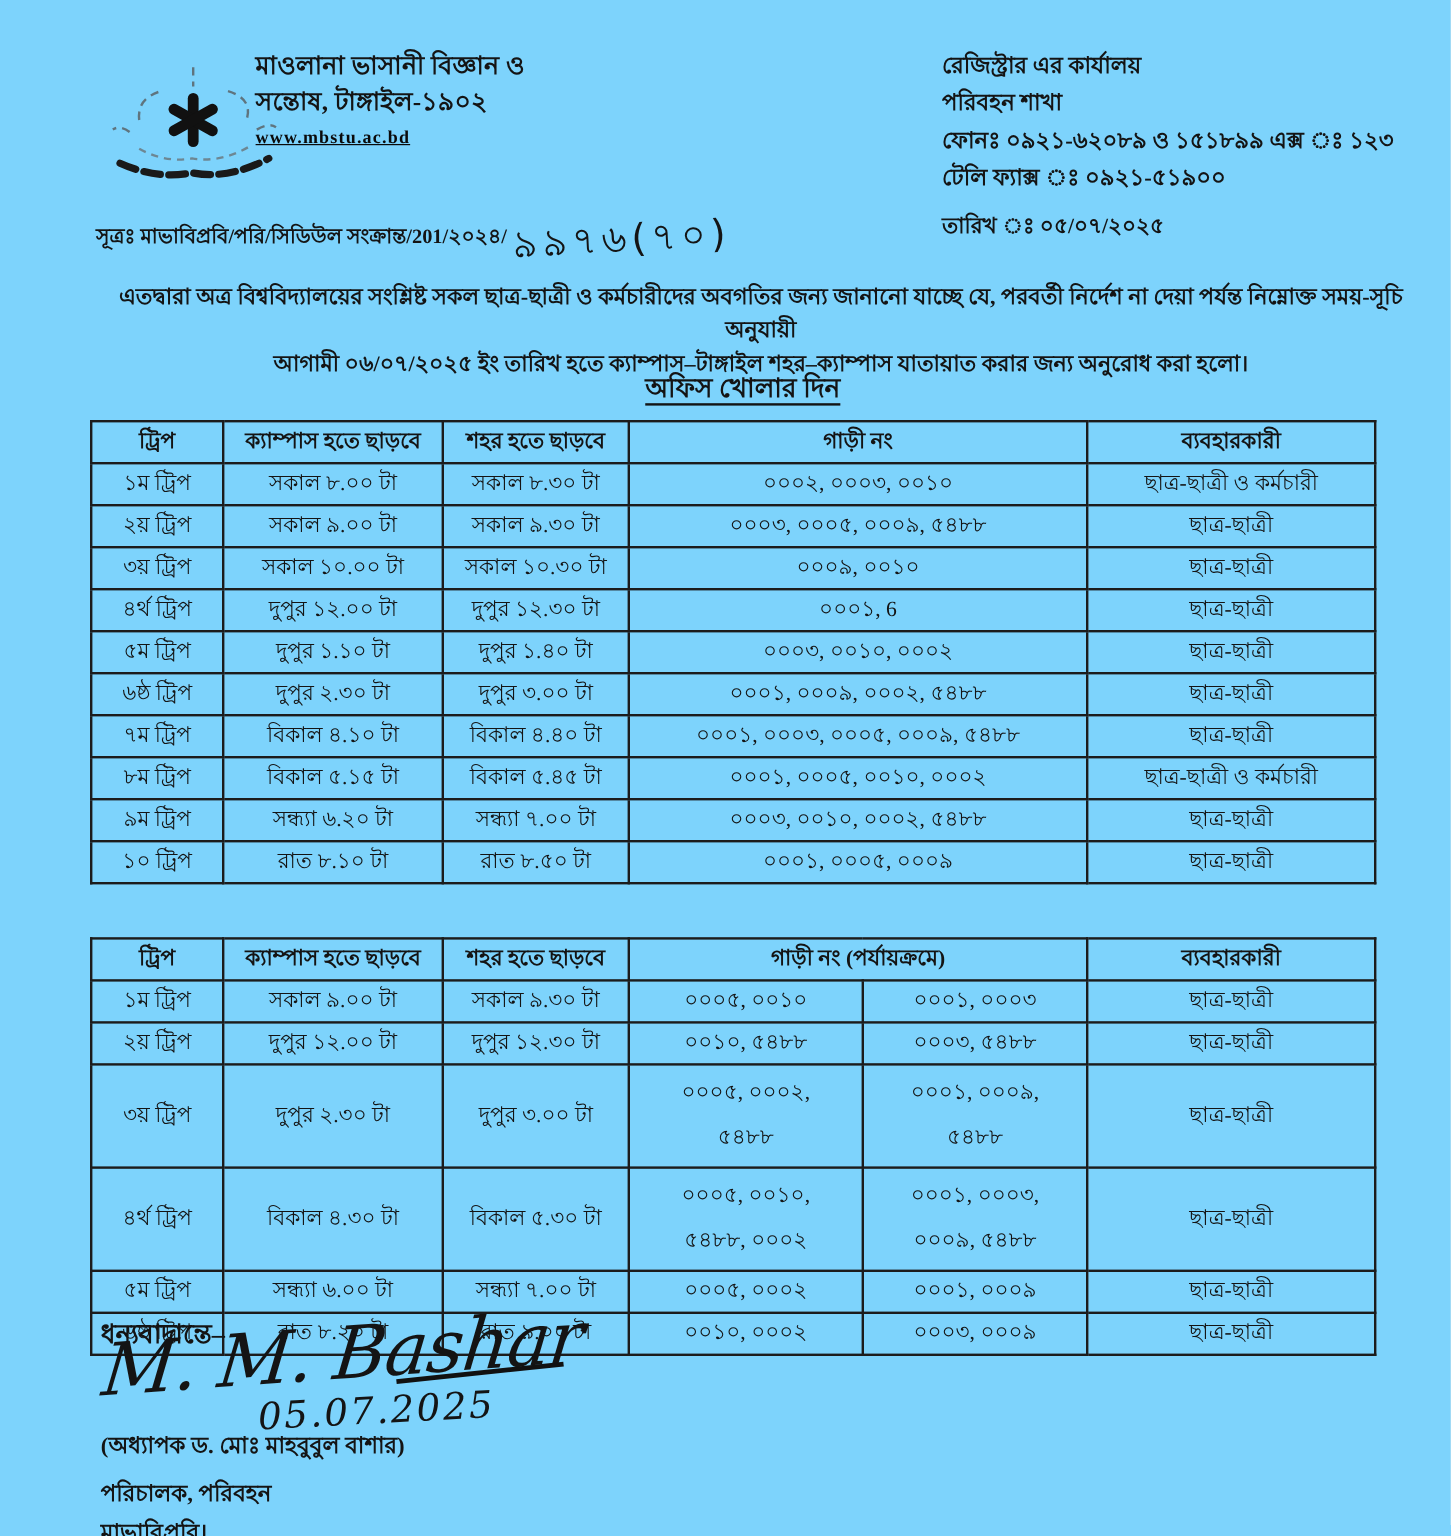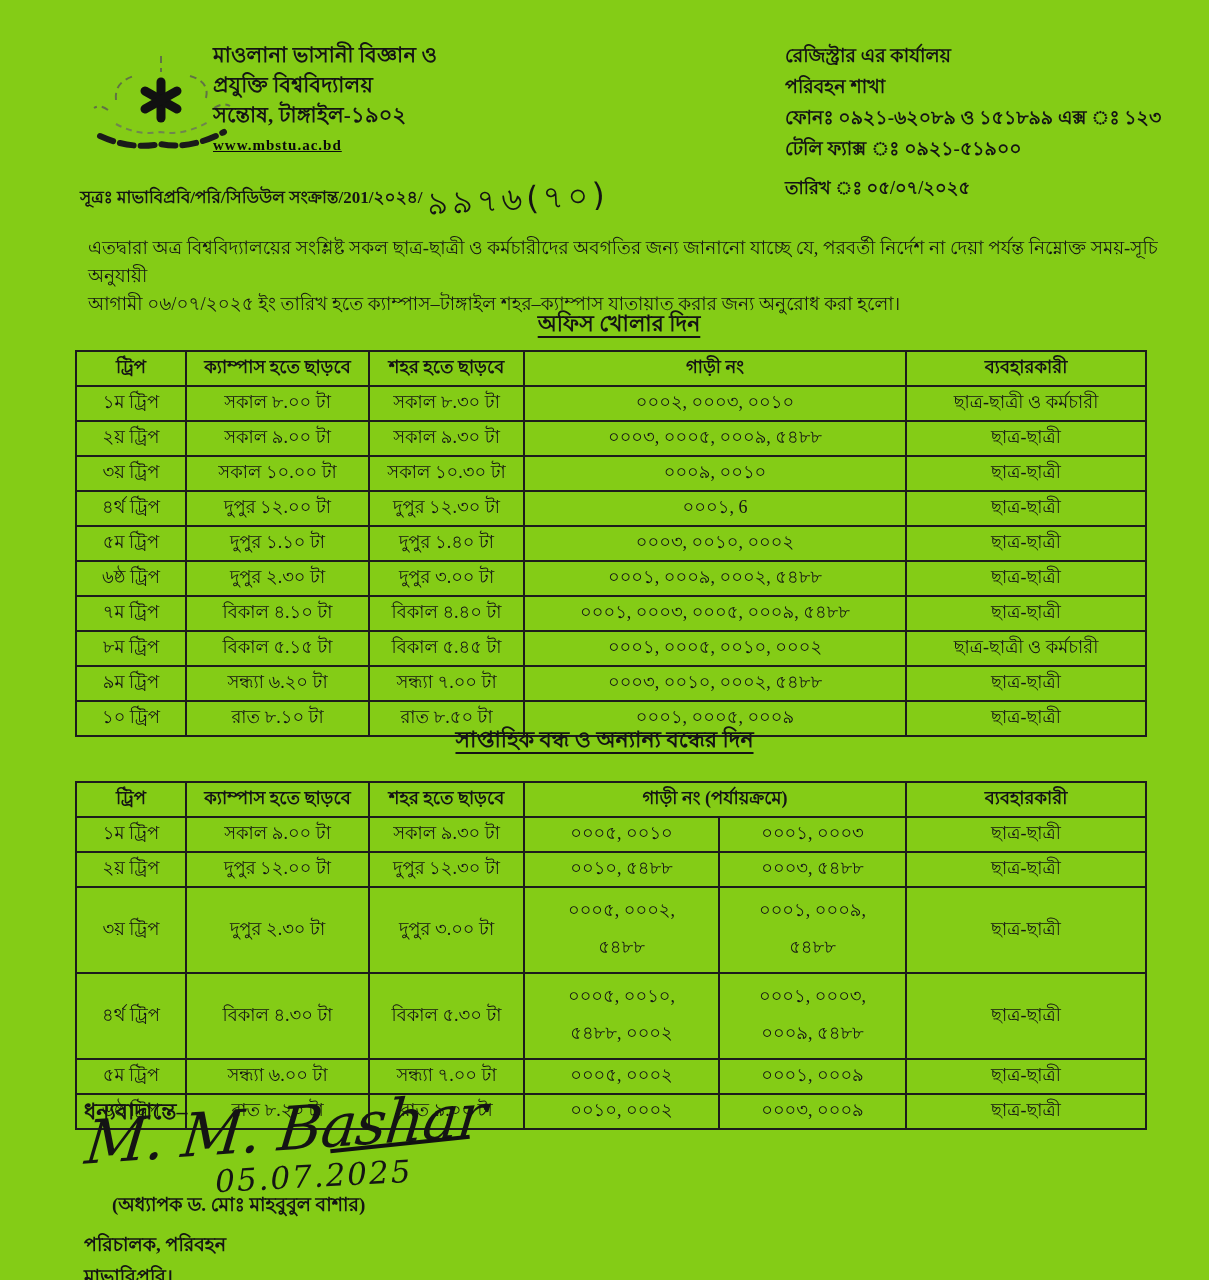--- a/index.html
+++ b/index.html
@@ -1,21 +1,21 @@
 <!DOCTYPE html>
 <html><head>
 <meta charset="utf-8">
 <style>
   * { margin:0; padding:0; box-sizing:border-box; }
   html,body { background:#e8e8e8; }
   .page {
     position:relative;
     width:1209px; height:1280px;
     margin:0 auto;
-    background:#84cc16;
+    background:#7dd3fc;
     font-family:"Liberation Serif","DejaVu Serif",serif;
     color:#141414;
     overflow:hidden;
   }
   
   .logo { position:absolute; left:86px; top:52px; width:150px; height:112px; }
   .univ-left {
     position:absolute; left:213px; top:40px;
     font-size:21px; font-weight:700; line-height:30px; letter-spacing:.2px;
   }
@@ -28,21 +28,21 @@
     font-size:19px; font-weight:700; line-height:31px;
   }
   .date-line { position:absolute; left:785px; top:174px; font-size:18px; font-weight:700; }
   .ref-line { position:absolute; left:80px; top:172px; font-size:17px; font-weight:700; white-space:nowrap; }
   .handwritten-no {
     display:inline-block; font-family:"DejaVu Sans",sans-serif; font-weight:400;
     font-size:32px; letter-spacing:4px; transform:rotate(-3deg) translateY(2px);
     vertical-align:middle;
   }
   .notice-label { position:absolute; left:0; top:202px; width:1209px; text-align:center; font-size:20px; font-weight:700; }
-  .para { position:absolute; left:88px; top:234px; width:1112px; font-size:18.5px; line-height:28px; font-weight:400; }
+  .para { position:absolute; left:78px; top:234px; width:1112px; font-size:18.5px; line-height:28px; font-weight:700;text-align:center; }
   
   .tbl-title {
     position:absolute; left:0; width:1209px; text-align:center;
     font-size:22px; font-weight:800; text-decoration:underline; text-underline-offset:5px;
   }
   .t1-title { top:306px;padding-left:29px; }
   .t2-title { top:722px; }
   table { position:absolute; left:75px; border-collapse:collapse; table-layout:fixed; width:1070px; }
   .t1 { top:350px; }
   .t2 { top:781px; }
@@ -60,21 +60,21 @@
     transform:rotate(-4deg) skewX(-10deg); transform-origin:left bottom;
     white-space:nowrap;
   }
   .sig-swoosh { position:absolute; left:330px; top:1142px; width:140px; border-top:4px solid #111; transform:rotate(-6deg); }
   .sig-date {
     position:absolute; left:215px; top:1158px;
     font-family:"DejaVu Serif",serif; font-style:italic;
     font-size:31px; letter-spacing:2px; transform:rotate(-3deg);
     white-space:nowrap;
   }
-  .sig-name { position:absolute; left:84px; top:1190px; font-size:19px; font-weight:700;margin-left:28px; }
+  .sig-name { position:absolute; left:84px; top:1190px; font-size:19px; font-weight:700; }
   .sig-role { position:absolute; left:84px; top:1230px; font-size:19px; font-weight:700; }
   .sig-univ { position:absolute; left:84px; top:1262px; font-size:19px; font-weight:700; }
 </style>
 </head>
 <body>
 
 <div class="page">
 
   <svg class="logo" viewBox="0 0 150 112" aria-hidden="true">
     <g stroke="#555" stroke-width="2" stroke-dasharray="7 5" fill="none" opacity="0.75">
@@ -92,21 +92,20 @@
     <g stroke="#1a1a1a" stroke-width="6" fill="none" stroke-linecap="round" stroke-dasharray="14 7">
       <path d="M14 84 Q45 98 74 92 Q104 98 138 80"></path>
     </g>
     <g stroke="#666" stroke-width="2" fill="none" stroke-dasharray="6 5" opacity="0.7">
       <path d="M30 72 Q52 84 74 80 Q98 84 122 70"></path>
     </g>
   </svg>
 
   <div class="univ-left">
     <div>মাওলানা ভাসানী বিজ্ঞান ও</div>
-    <div>প্রযুক্তি বিশ্ববিদ্যালয়</div>
     <div>সন্তোষ, টাঙ্গাইল-১৯০২</div>
     <div class="website">www.mbstu.ac.bd</div>
   </div>
 
   <div class="univ-right">
     <div>রেজিস্ট্রার এর কার্যালয়</div>
     <div>পরিবহন শাখা</div>
     <div>ফোনঃ ০৯২১-৬২০৮৯ ও ১৫১৮৯৯ এক্স ঃ ১২৩</div>
     <div>টেলি ফ্যাক্স ঃ ০৯২১-৫১৯০০</div>
   </div>
@@ -205,21 +204,20 @@
     <tr>
           <td>১০ ট্রিপ</td>
           <td>রাত ৮.১০ টা</td>
           <td>রাত ৮.৫০ টা</td>
           <td>০০০১, ০০০৫, ০০০৯</td>
           <td>ছাত্র-ছাত্রী</td>
         </tr>
   </tbody>
     </table>
 
-  <div class="tbl-title t2-title">সাপ্তাহিক বন্ধ ও অন্যান্য বন্ধের দিন</div>
   <table class="t2">
     <colgroup>
         <col style="width:110px">
         <col style="width:183px">
         <col style="width:155px">
         <col style="width:195px">
         <col style="width:187px">
         <col style="width:240px">
       </colgroup>
     <tbody>

